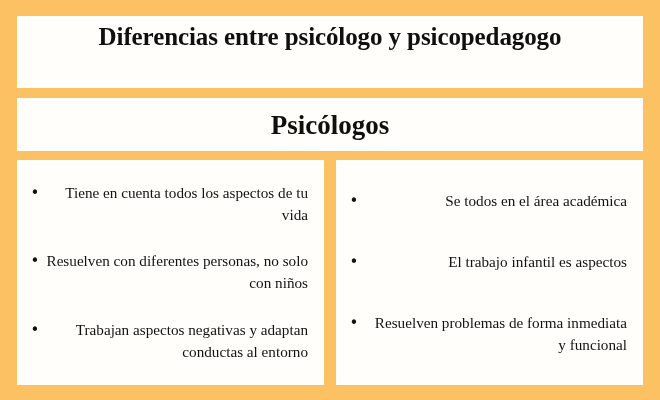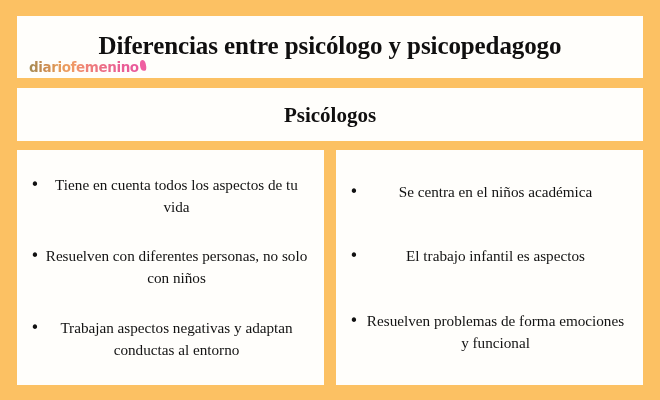--- a/index.html
+++ b/index.html
@@ -19,26 +19,26 @@
     padding: 16px 17px 15px 17px;
     display: flex;
     flex-direction: column;
     overflow: hidden;
   }
 
   
   .title-card {
     position: relative;
     background: #fffefb;
-    height: 62px;
+    height: 72px;
     flex: none;
     display: flex;
     align-items: flex-start;
     justify-content: center;
-    padding-top: 15px;
+    padding-top: 6px;
     box-sizing: border-box;
   }
   .title-text {
     font-size: 25px;
     font-weight: bold;
     color: #100f0f;
     letter-spacing: -0.1px;
     line-height: 30px;
     text-align: center;
     white-space: nowrap;
@@ -101,21 +101,21 @@
   .col-head {
     flex: 1 1 0;
     background: #fffefb;
     height: 53px;
     display: flex;
     align-items: center;
     justify-content: center;
     box-sizing: border-box;
   }
   .col-head-text {
-    font-size: 21px;
+    font-size: 27px;
     font-weight: bold;
     color: #100f0f;
     text-align: center;
     line-height: 24px;
   }
 
   .col-body {
     flex: 1 1 0;
     background: #fffefb;
     box-sizing: border-box;
@@ -135,35 +135,31 @@
     font-size: 15px;
     line-height: 22px;
     color: #111111;
     font-family: "DejaVu Sans", sans-serif;
   }
   .bullet-text {
     flex: 1 1 auto;
     font-size: 15.2px;
     line-height: 22px;
     color: #121212;
-    text-align: center;
+    text-align: right;
     padding: 0 2px;
   }
 </style>
 </head>
 <body>
 
 <div class="infographic">
 
   <div class="title-card">
     <div class="title-text">Diferencias entre psicólogo y psicopedagogo</div>
-    <div class="brand-logo">
-      <span class="brand-text">diariofemenino</span>
-      <span class="brand-flourish"></span>
-    </div>
   </div>
 
   <div class="columns-header">
     <div class="col-head">
       <div class="col-head-text">Psicólogos</div>
     </div>
   </div>
 
   <div class="columns-body">
 
@@ -178,26 +174,26 @@
       </div>
       <div class="bullet-row">
         <span class="bullet-dot">•</span>
         <span class="bullet-text">Trabajan aspectos negativas y adaptan conductas al entorno</span>
       </div>
     </div>
 
     <div class="col-body">
       <div class="bullet-row">
         <span class="bullet-dot">•</span>
-        <span class="bullet-text">Se centra en el niños académica</span>
+        <span class="bullet-text">Se todos en el área académica</span>
       </div>
       <div class="bullet-row">
         <span class="bullet-dot">•</span>
         <span class="bullet-text">El trabajo infantil es aspectos</span>
       </div>
       <div class="bullet-row">
         <span class="bullet-dot">•</span>
-        <span class="bullet-text">Resuelven problemas de forma emociones y funcional</span>
+        <span class="bullet-text">Resuelven problemas de forma inmediata y funcional</span>
       </div>
     </div>
 
   </div>
 </div>
 
 </body></html>

